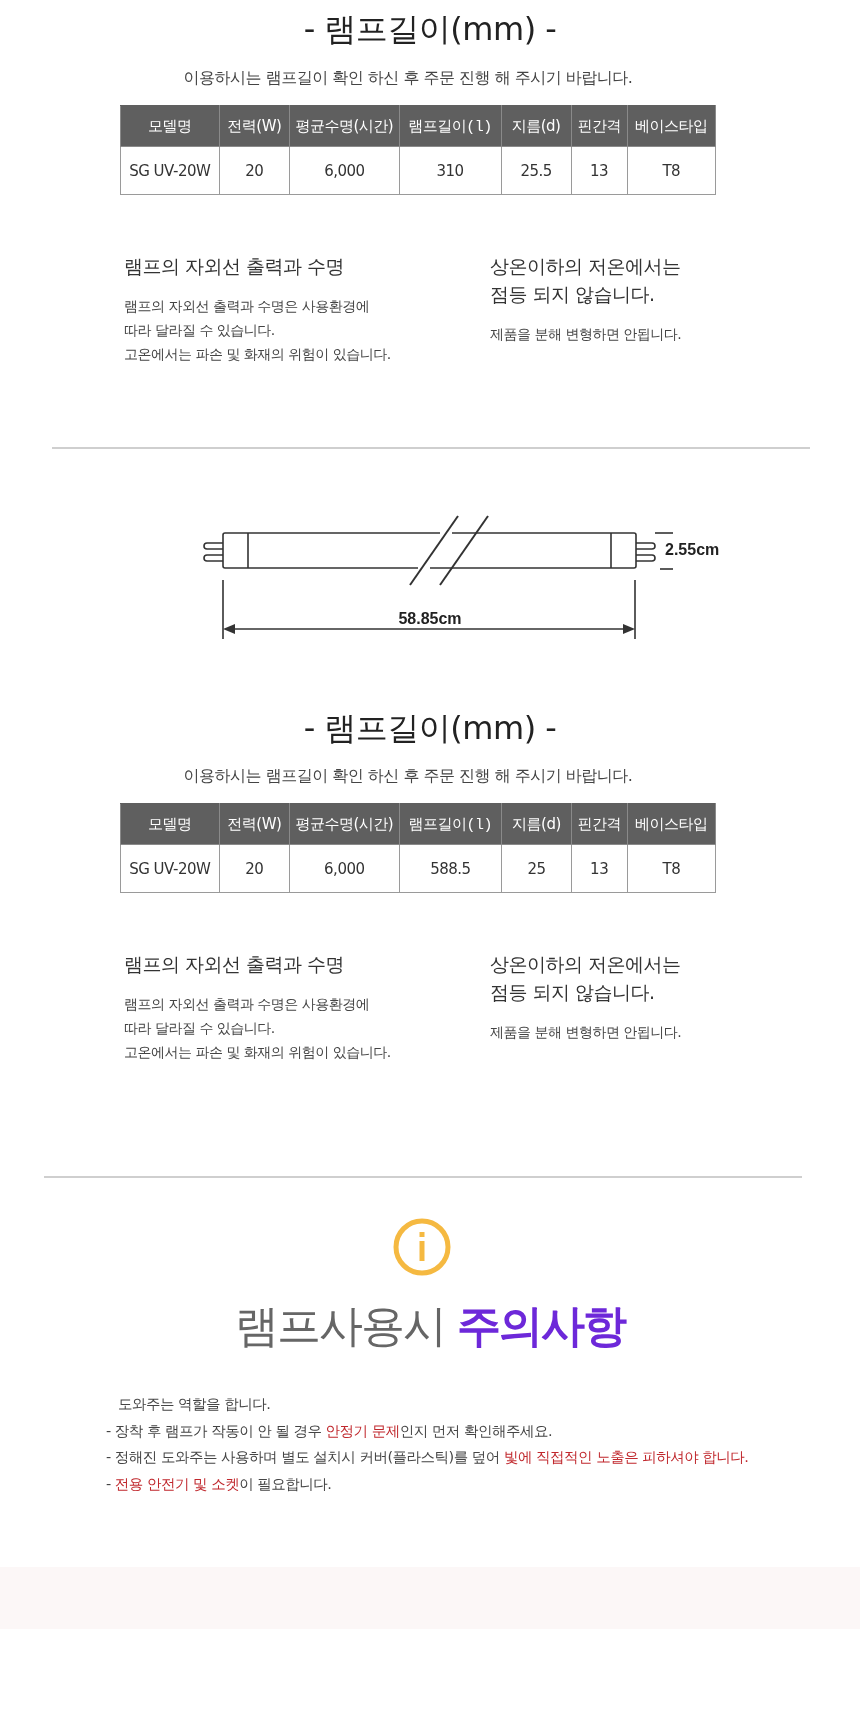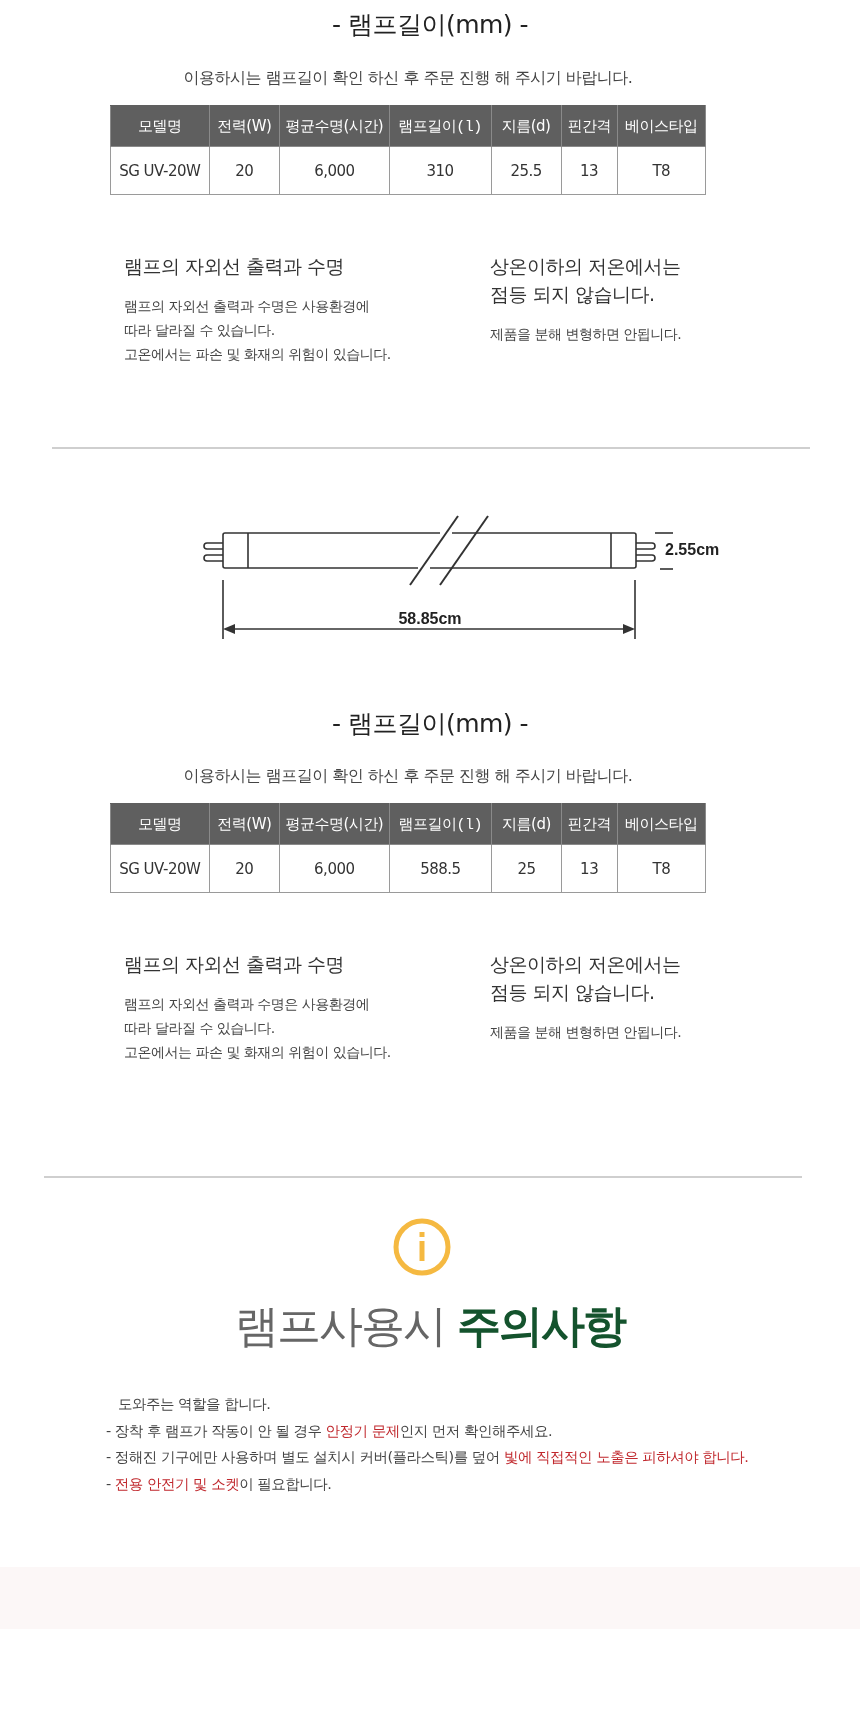--- a/index.html
+++ b/index.html
@@ -1,32 +1,32 @@
 <!DOCTYPE html>
 <html><head>
 <meta charset="utf-8">
 <style>
   * { box-sizing: border-box; margin: 0; padding: 0; }
   html, body { width: 860px; height: 1710px; background: #ffffff; overflow: hidden; }
   body { position: relative; font-family: "DejaVu Sans", "Liberation Sans", sans-serif; color: #333; }
   .abs { position: absolute; }
-  .title { left: 0; width: 860px; text-align: center; font-size: 25px; color: #222; letter-spacing: -0.5px; }
+  .title { left: 0; width: 860px; text-align: center; font-size: 32px; color: #222; letter-spacing: -0.5px; }
   .subtitle { left: 0; width: 816px; text-align: center; font-size: 16px; color: #444; letter-spacing: -0.5px; }
-  table.spec { position: absolute; left: 110px; width: 596px; border-collapse: collapse; font-size: 15px; letter-spacing: -0.5px; }
+  table.spec { position: absolute; left: 120px; width: 596px; border-collapse: collapse; font-size: 15px; letter-spacing: -0.5px; }
   table.spec th { background: #5f5f5f; color: #fff; font-weight: normal; height: 41px; border: 1px solid #8a8a8a; border-top: 1px solid #5f5f5f; text-align: center; }
   table.spec td { background: #fff; color: #333; height: 48px; border: 1px solid #9a9a9a; text-align: center; }
   .col1 { width: 102px; } .col2 { width: 73px; } .col3 { width: 113px; } .col4 { width: 106px; font-family: Liberation Mono, monospace; }
   .col5 { width: 72px; } .col6 { width: 58px; } .col7 { width: 92px; }
   .h3 { font-size: 19px; color: #333; letter-spacing: -0.5px; line-height: 28px; }
   .body-text { font-size: 14px; color: #444; line-height: 24px; letter-spacing: -0.5px; }
   .divider { height: 2px; background: #cfcfcf; }
   .diagram-label { font-family: "Liberation Sans", sans-serif; font-weight: bold; font-size: 16px; color: #222; }
   .caution-title { left: 0; width: 860px; text-align: center; font-size: 44px; letter-spacing: -2px; }
   .caution-title .light { color: #666; font-weight: 300; }
-  .caution-title .bold { color: #14532d; font-weight: bold; }
+  .caution-title .bold { color: #6d28d9; font-weight: bold; }
   .notice-list { left: 106px; width: 720px; font-size: 14.5px; color: #444; line-height: 26.5px; letter-spacing: -0.5px; }
   .notice-list .red { color: #c0282d; }
   .notice-list .indent { padding-left: 12px; }
   .pink-band { left: 0; top: 1567px; width: 860px; height: 62px; background: #fcf7f7; }
 </style>
 </head>
 <body>
 
 <div class="abs title" style="top:8px;">- 램프길이(mm) -</div>
 <div class="abs subtitle" style="top:68px;">이용하시는 램프길이 확인 하신 후 주문 진행 해 주시기 바랍니다.</div>
@@ -167,18 +167,18 @@
 </div>
 
 <div class="abs pink-band"></div>
 
 <div class="abs notice-list" style="top:1391px;">
   <div class="indent">도와주는 역할을 합니다.</div>
   <div>
     <span>- 장착 후 램프가 작동이 안 될 경우 </span><span class="red">안정기 문제</span><span>인지 먼저 확인해주세요.</span>
   </div>
   <div>
-    <span>- 정해진 기구에만 사용하며 별도 설치시 커버(플라스틱)를 덮어 </span><span class="red">빛에 직접적인 노출은 피하셔야 합니다.</span>
+    <span>- 정해진 도와주는 사용하며 별도 설치시 커버(플라스틱)를 덮어 </span><span class="red">빛에 직접적인 노출은 피하셔야 합니다.</span>
   </div>
   <div>
     <span>- </span><span class="red">전용 안전기 및 소켓</span><span>이 필요합니다.</span>
   </div>
 </div>
 
 </body></html>

